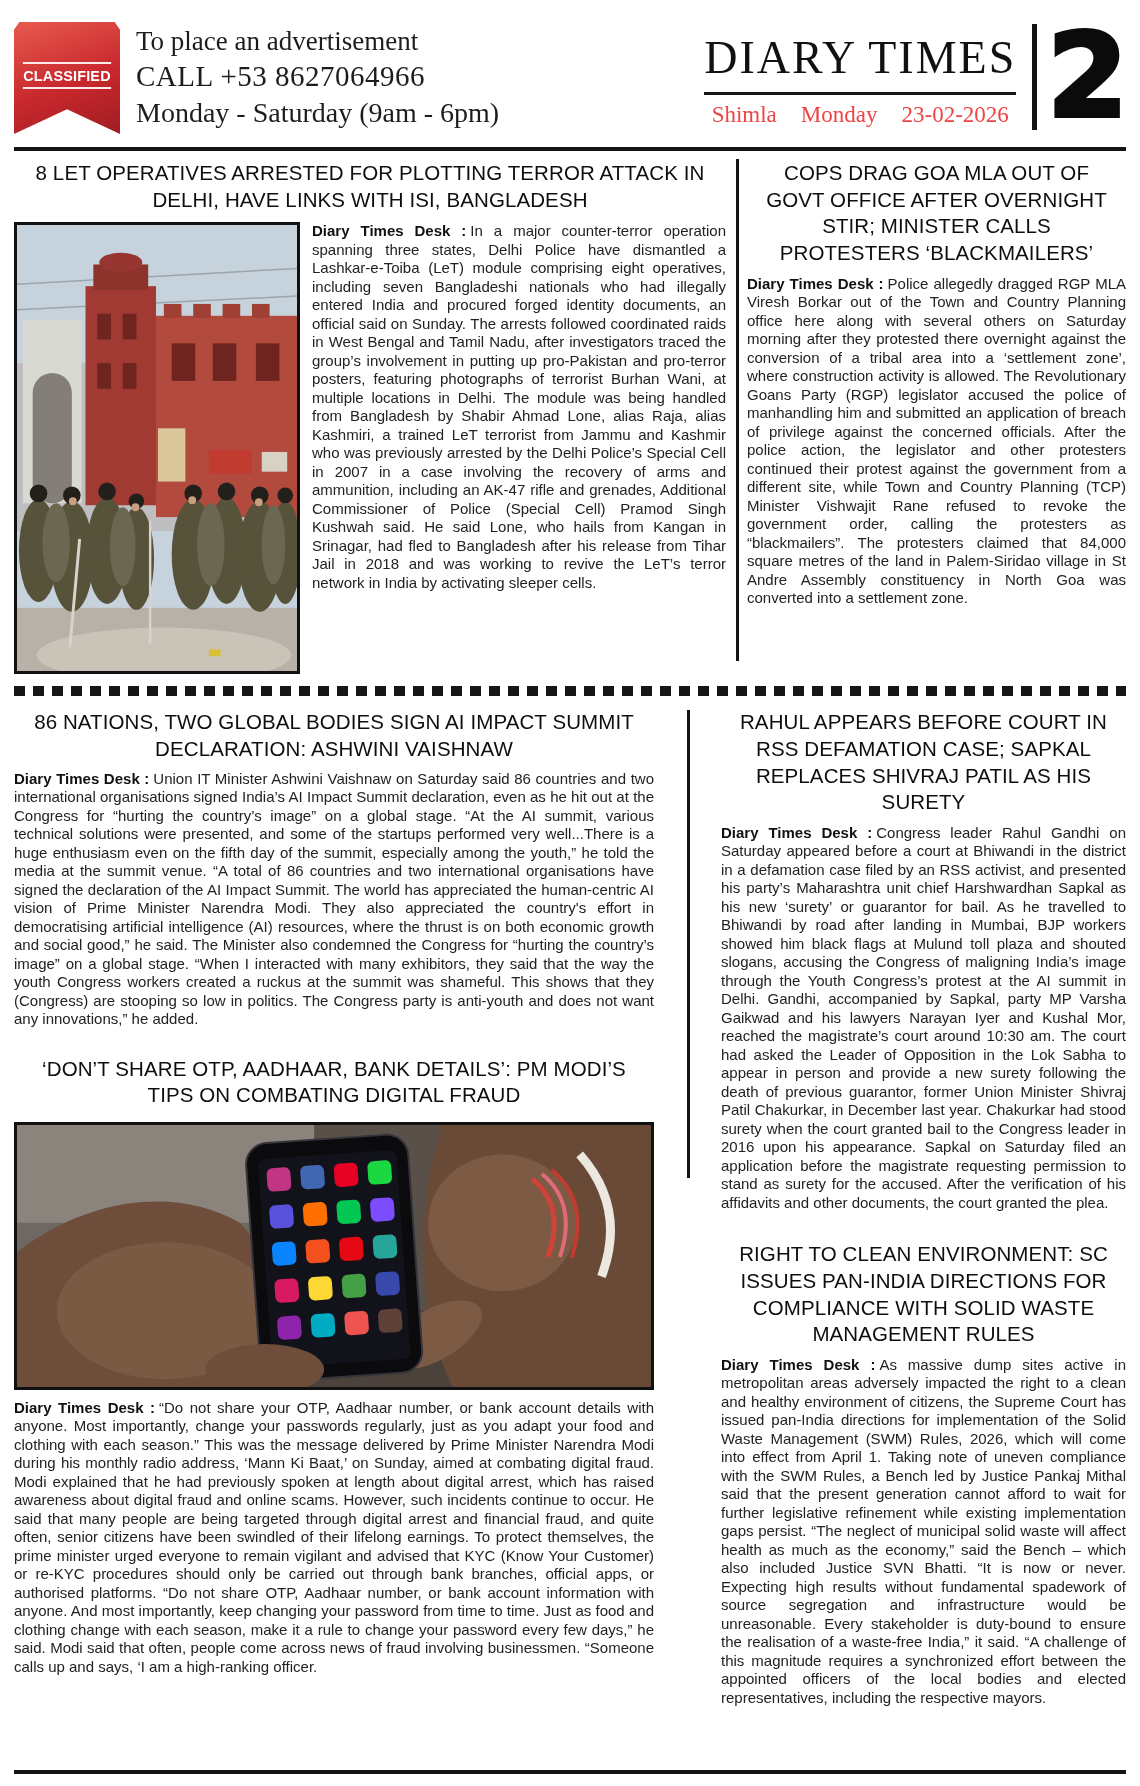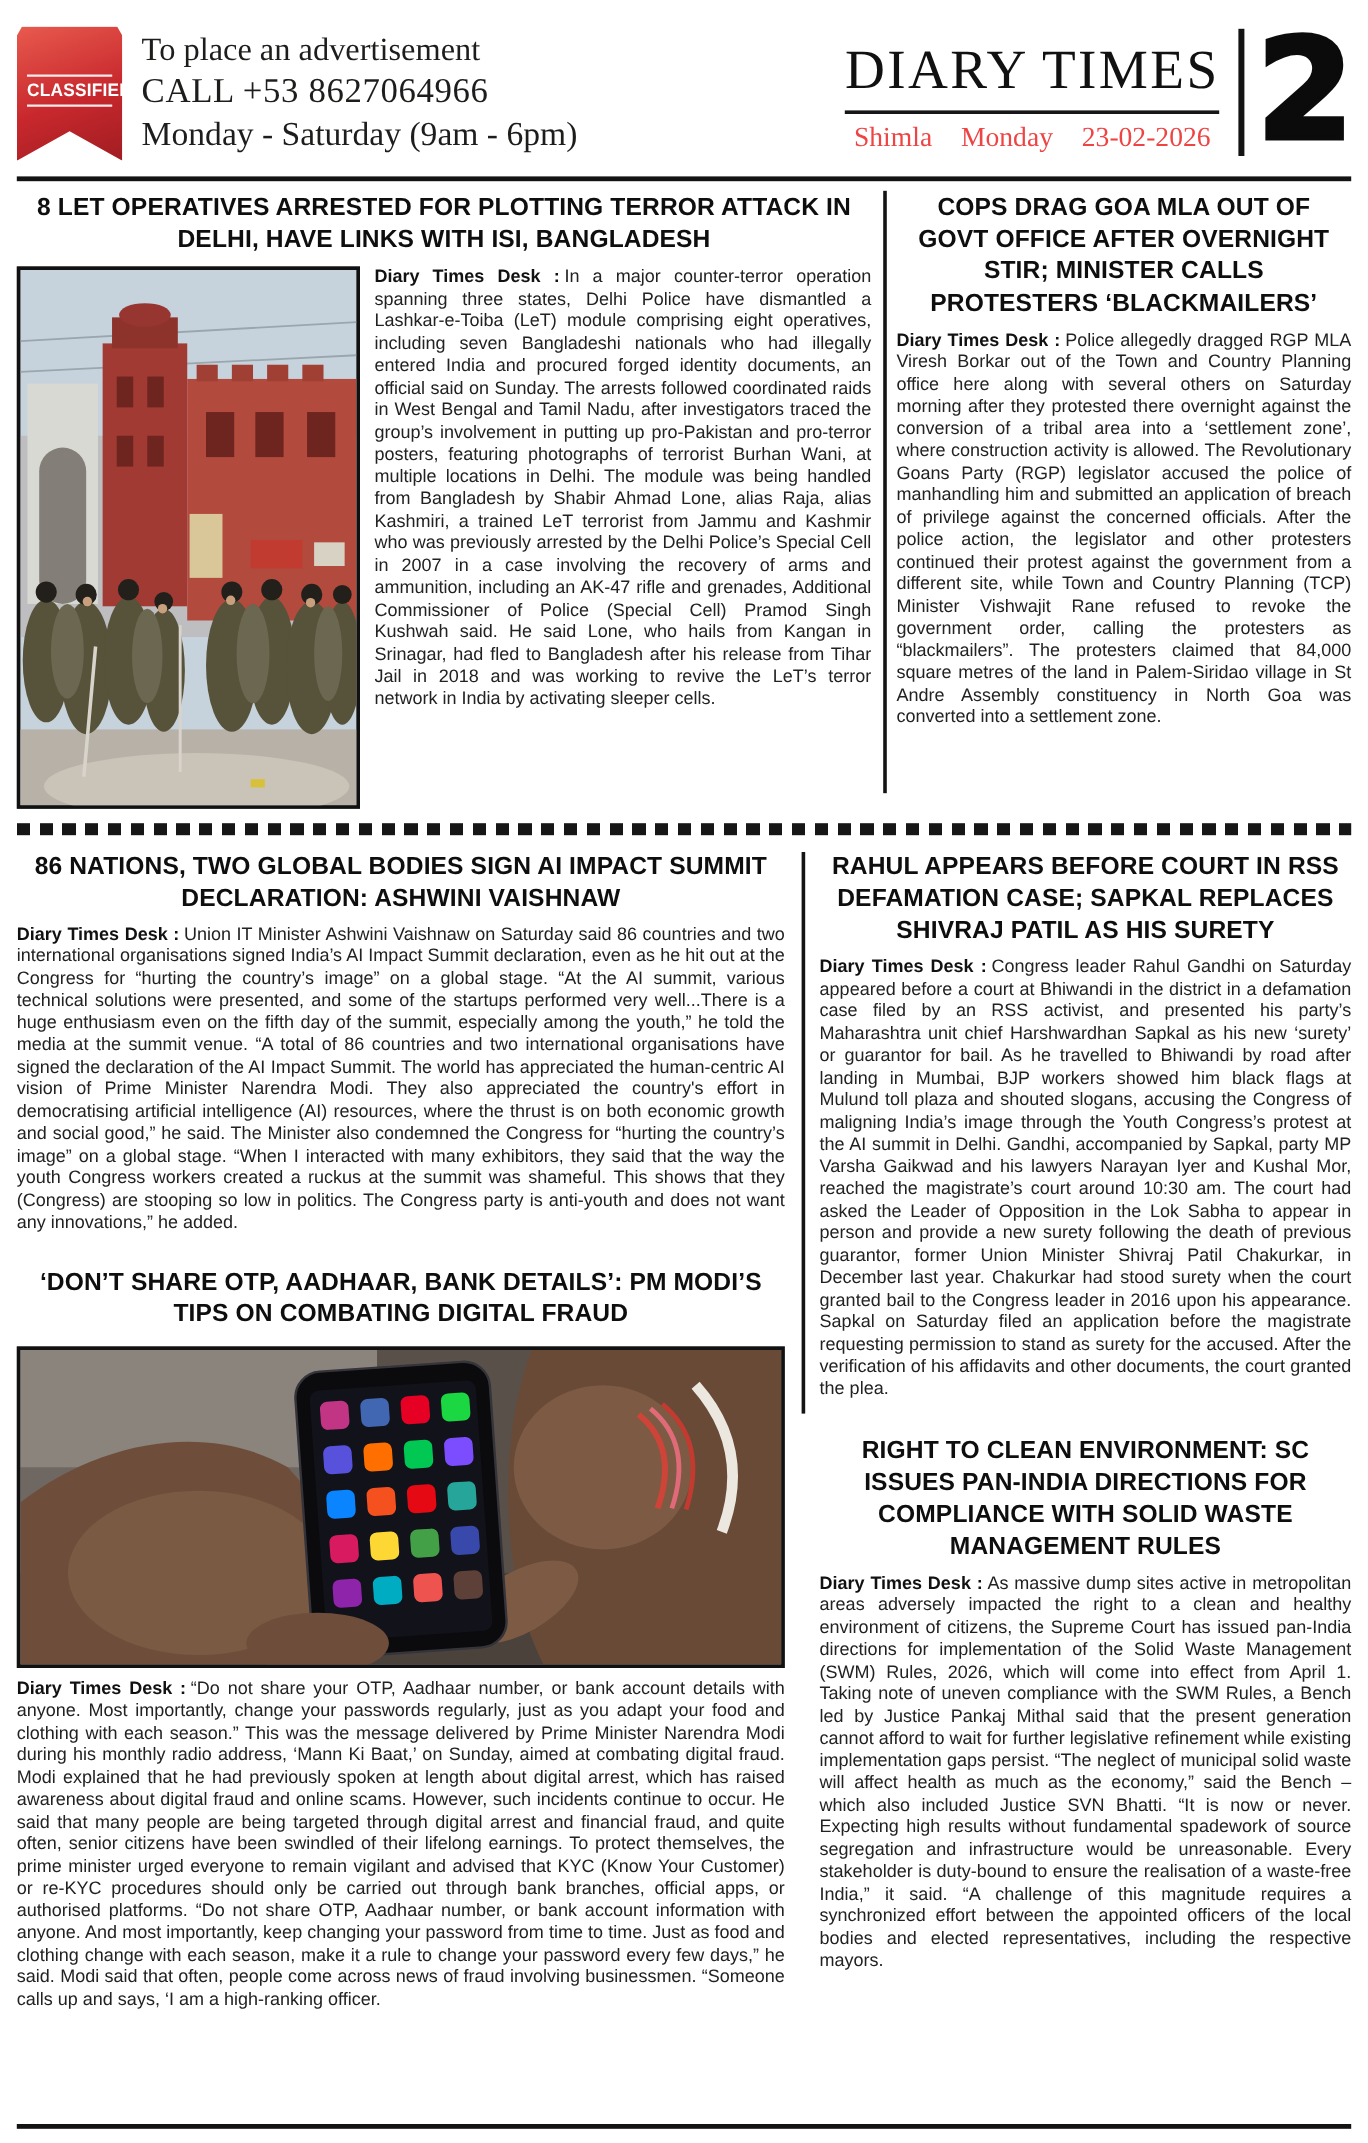--- a/index.html
+++ b/index.html
@@ -2,21 +2,21 @@
 <html><head>
 <meta charset="utf-8">
 <style>
   * { margin:0; padding:0; box-sizing:border-box; }
   html,body { background:#ffffff; }
   .page { width:1140px; height:1786px; background:#fff; position:relative; overflow:hidden;
           font-family:"Liberation Sans", sans-serif; color:#1a1a1a; }
 
   
   .header { display:flex; align-items:flex-start; padding:22px 14px 0 14px; height:147px; }
-  .ribbon { position:relative; width:88px; height:112px; flex:0 0 auto; }
+  .ribbon { position:relative; width:106px; height:112px; flex:0 0 auto; }
   .ribbon-shape { position:absolute; inset:0;
     background:linear-gradient(160deg,#e85a4e 0%,#c8282d 55%,#a01d22 100%);
     clip-path:polygon(5% 0, 95% 0, 100% 7%, 100% 100%, 50% 78%, 0 100%, 0 7%); }
   .ribbon-label { position:absolute; left:7px; right:7px; top:40px; text-align:center;
     color:#fff; font-weight:700; font-size:15px; letter-spacing:.2px;
     border-top:2px solid rgba(255,255,255,.9); border-bottom:2px solid rgba(255,255,255,.9);
     padding:3px 0; transform:scaleX(.96); }
   .ad-block { margin-left:16px; font-family:"Liberation Serif", serif; color:#1d1d1b; padding-top:4px; }
   .ad-line1 { font-size:27px; }
   .ad-line2 { font-size:29px; margin-top:3px; letter-spacing:.5px; }
@@ -27,21 +27,21 @@
     letter-spacing:2px; color:#111; white-space:nowrap; }
   .masthead-rule { height:3px; background:#161616; margin-top:11px; }
   .dateline { font-family:"Liberation Serif", serif; font-size:23px; color:#ef4444; margin-top:7px; white-space:nowrap; }
   .dateline span + span { margin-left:24px; }
   .head-vbar { width:5px; background:#131313; height:106px; margin:2px 10px 0 16px; }
   .pagenum { font-size:116px; font-weight:700; line-height:.9; color:#0b0b0b;
     font-family:"DejaVu Sans", sans-serif; -webkit-text-stroke:4px #0b0b0b; letter-spacing:-2px; }
   .header-rule { height:4px; background:#131313; margin:0 14px; }
 
   
-  .headline { font-size:20.5px; font-weight:700; color:#0e0e0e; text-align:center;
+  .headline { font-size:20.5px; font-weight:400; color:#0e0e0e; text-align:center;
     line-height:1.3; padding:3px 4px 7px 4px; letter-spacing:.1px; }
   .body-text { font-size:15px; line-height:18.5px; color:#222; text-align:justify; text-align-last:left; }
   .desk { font-weight:700; color:#111; margin-right:4px; }
   .photo { border:3px solid #111; background:#888; }
   .photo svg { display:block; width:100%; height:100%; }
 
   
   .row-top { display:flex; padding:0 14px; margin-top:6px; }
   .col-terror { width:712px; flex:0 0 auto; }
   .terror-flex { display:flex; gap:12px; margin-top:2px; }
@@ -49,21 +49,21 @@
   .col-terror .body-text { flex:1; }
   .vline-top { width:3px; background:#141414; margin:2px 8px 0 10px; height:502px; flex:0 0 auto; }
   .col-goa { flex:1; }
   .col-goa .headline { padding:3px 10px 8px 10px; }
 
   
   .dotted { height:10px; margin:12px 14px 10px 14px;
     background:repeating-linear-gradient(90deg,#161616 0 11px,transparent 11px 19px); }
 
   
-  .row-bottom { display:flex; padding:0 14px; }
+  .row-bottom { display:flex; padding:0 14px;gap:19px; }
   .col-bl { width:640px; flex:0 0 auto; }
   .vline-bottom { width:3px; background:#141414; height:468px; margin:4px 12px 0 14px; flex:0 0 auto; }
   .col-br { flex:1; }
   .art-otp { margin-top:24px; }
   .photo-otp { width:640px; height:268px; margin:6px 0 9px 0; }
   .art-swm { margin-top:26px; }
   .col-br .headline { padding:3px 2px 8px 2px; }
 
   .bottom-rule { position:absolute; left:14px; right:14px; bottom:12px; height:4px; background:#131313; }
 </style>

